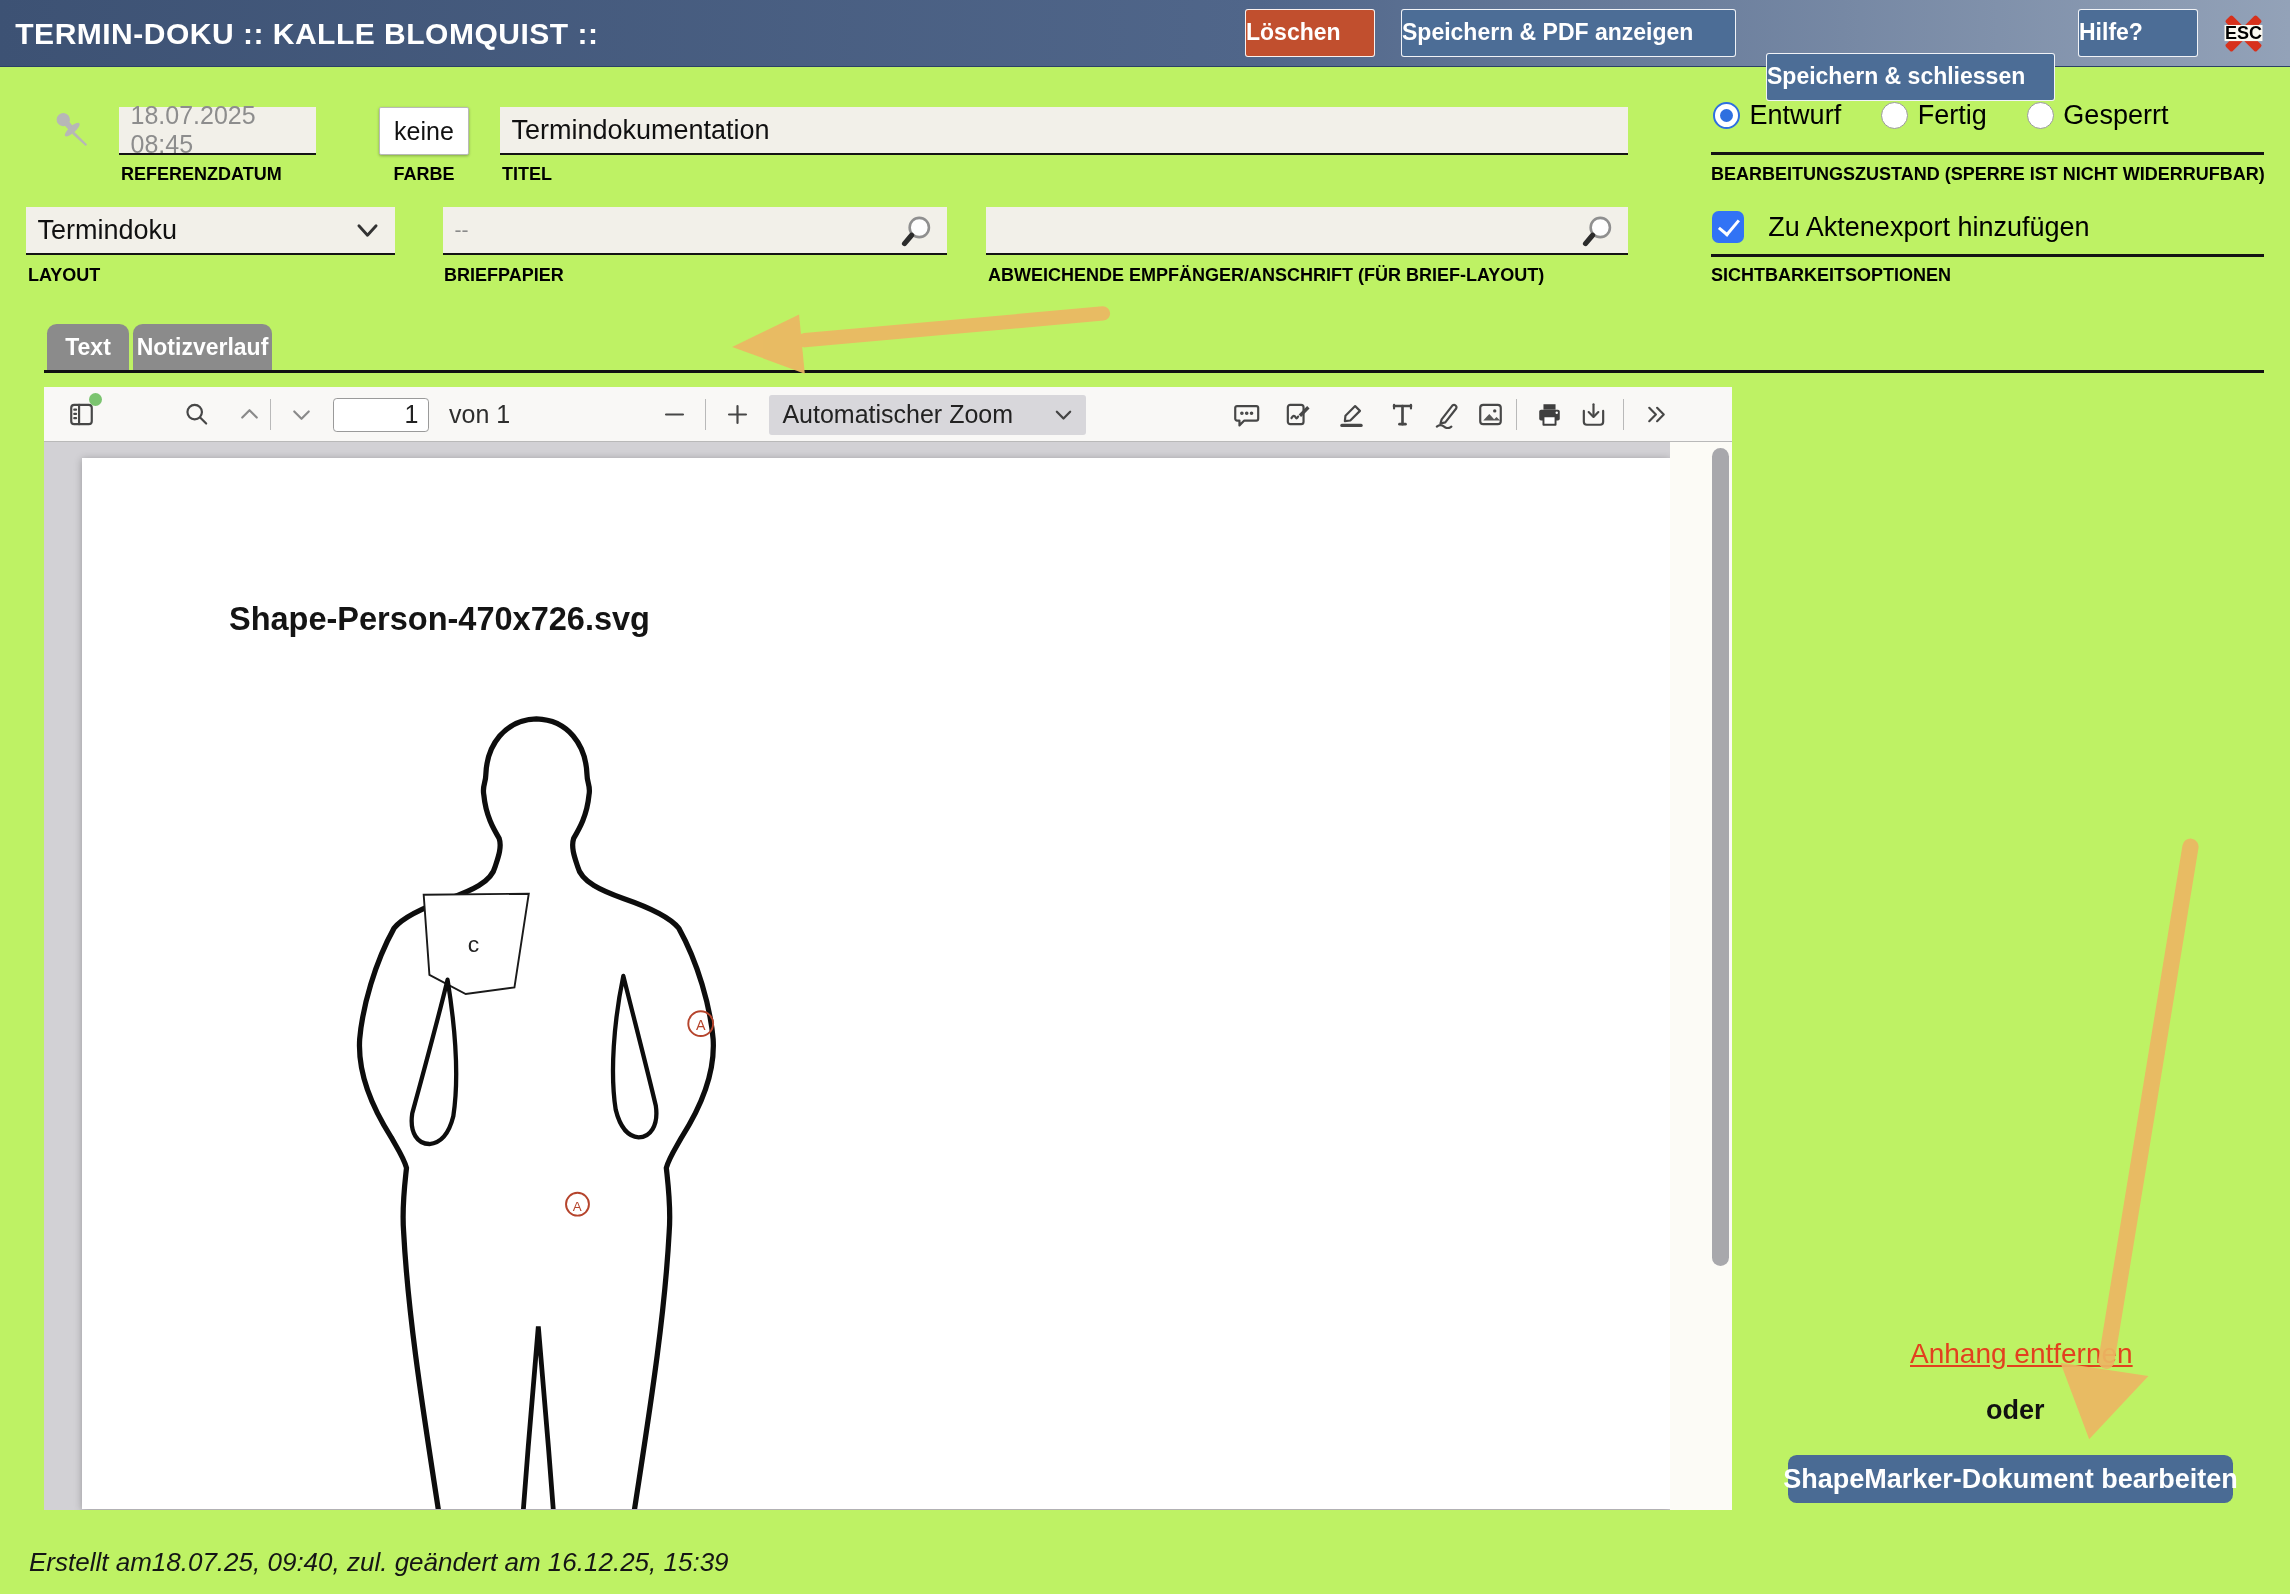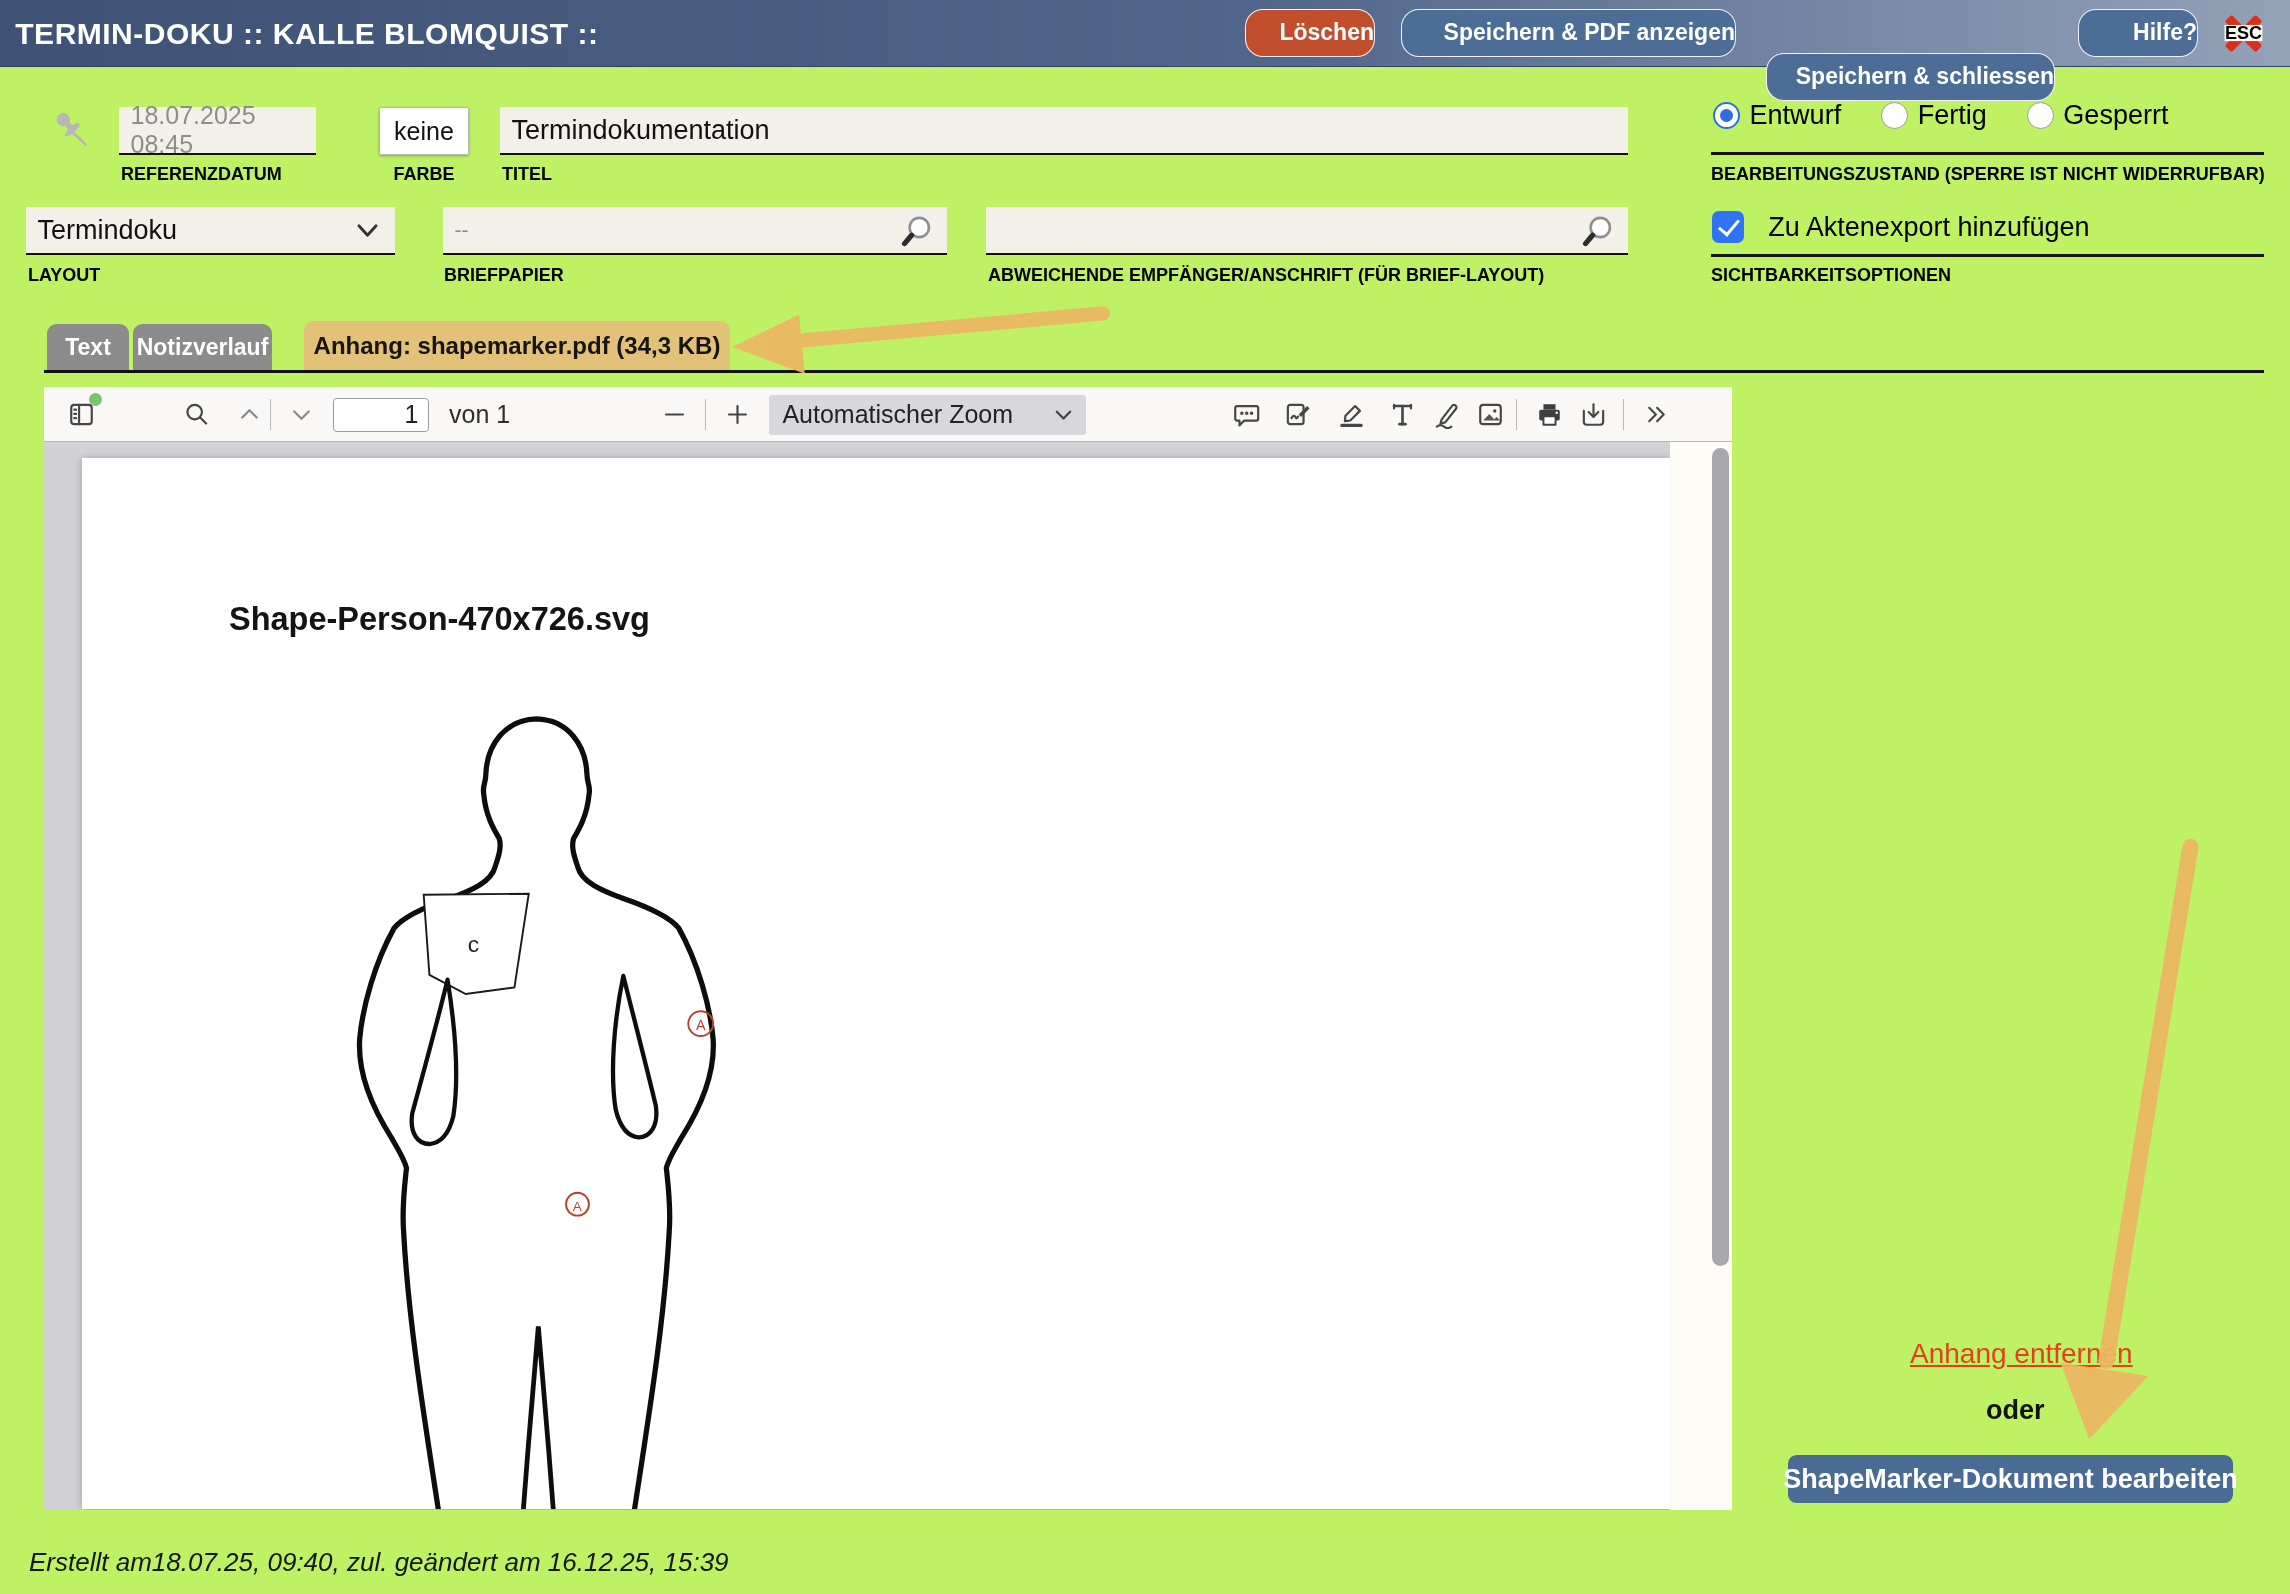--- a/index.html
+++ b/index.html
@@ -2,21 +2,21 @@
 <html><head>
 <meta charset="utf-8">
 <style>
   html,body{margin:0;padding:0;}
   body{background:#fbf9f1;font-family:"Liberation Sans",sans-serif;}
   #app{position:relative;width:2290px;height:1594px;overflow:hidden;background:#bef264;}
   .abs{position:absolute;box-sizing:border-box;}
   
   .hdr{left:0;top:0;width:2290px;height:67px;background:linear-gradient(90deg,#3d5274 0%,#50668a 55%,#93a2b8 100%);border-bottom:1.9px solid #2c4166;}
   .hdr-title{left:15.3px;top:0;height:67px;display:flex;align-items:center;color:#fff;font-size:30px;font-weight:700;letter-spacing:0.5px;white-space:nowrap;}
-  .hbtn{display:flex;align-items:center;justify-content:flex-end;border:1.9px solid rgba(255,255,255,.92);border-radius:18px;color:#fff;font-weight:700;font-size:23px;cursor:pointer;white-space:nowrap;}
+  .hbtn{display:flex;align-items:center;justify-content:flex-start;border:1.9px solid rgba(255,255,255,.92);border-radius:3px;color:#fff;font-weight:700;font-size:23px;cursor:pointer;white-space:nowrap;}
   .hbtn.red{background:#c14f2e;}
   .hbtn.blue{background:#4c6d96;}
   
   .field{background:#f2f0e9;border-bottom:2.9px solid #141414;display:flex;align-items:center;font-size:27px;color:#111;padding:0 11.5px;}
   .lbl{font-size:18px;font-weight:700;color:#000;white-space:nowrap;}
   .radio{width:27px;height:27px;border-radius:50%;background:#fff;border:1.9px solid #9a9a9a;box-sizing:border-box;flex:none;}
   .radio.sel{border:2.9px solid #2e6fe0;position:relative;}
   .radio.sel::after{content:"";position:absolute;inset:4.8px;background:#2e6fe0;border-radius:50%;}
   .rlabel{font-size:27px;color:#000;margin-left:9.6px;white-space:nowrap;}
   .cb{width:32px;height:32px;border-radius:6.7px;background:#3173f5;position:relative;flex:none;}
@@ -143,23 +143,20 @@
   </div>
   <div class="abs uline" style="left:1711px;top:254px;width:553px;"></div>
   <div class="abs lbl" style="left:1711px;top:265px;">SICHTBARKEITSOPTIONEN</div>
 
   <div class="abs tab gray" style="left:47px;top:324px;width:82px;height:46px;">
       <span>Text</span>
     </div>
   <div class="abs tab gray" style="left:133px;top:324px;width:139px;height:46px;">
       <span>Notizverlauf</span>
     </div>
-  <div class="abs tab gold" style="left:304px;top:321px;width:426px;height:49px;z-index:5;">
-      <span>Anhang: shapemarker.pdf (34,3 KB)</span>
-    </div>
   <div class="abs" style="left:44px;top:370px;width:2220px;height:2.9px;background:#111;"></div>
 
   <div class="abs" style="left:44px;top:387px;width:1688px;height:1123px;">
 
     <div class="abs pdf-toolbar">
       <div class="abs ticon" style="left:19px;top:9.6px;">
         <svg class="icon" viewBox="0 0 24 24">
           <rect x="3.5" y="4" width="17" height="16" rx="2.5"></rect>
           <line x1="10" y1="4" x2="10" y2="20"></line>
           <line x1="6" y1="8" x2="7.5" y2="8"></line>

